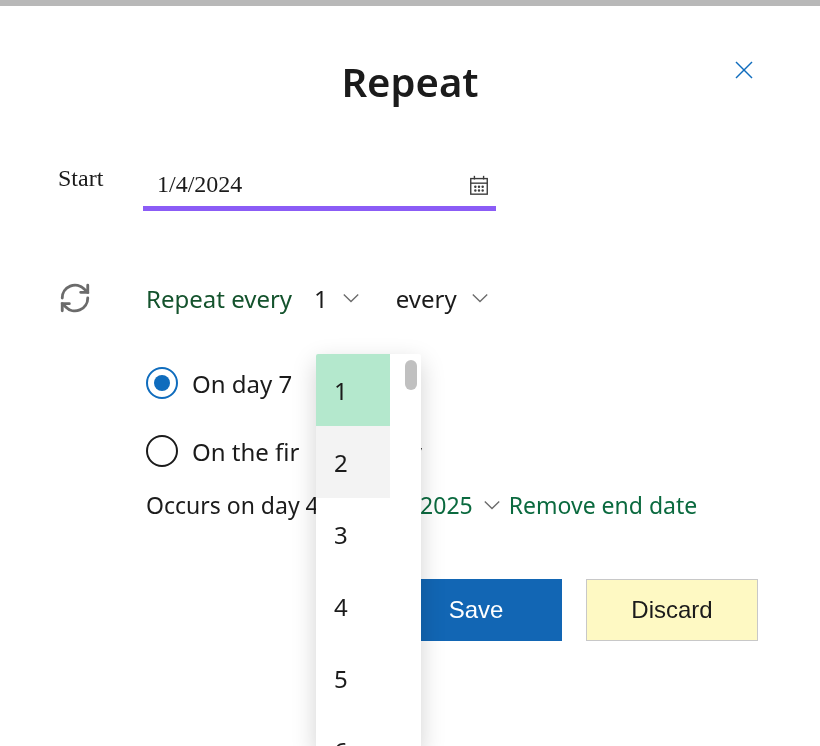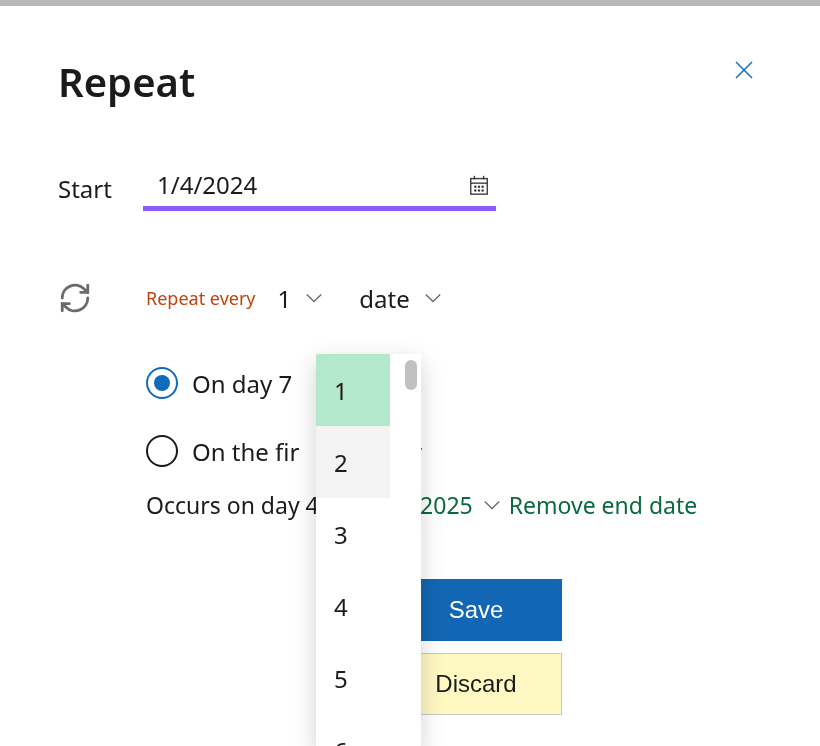--- a/index.html
+++ b/index.html
@@ -13,51 +13,51 @@
     }
     .topbar { height: 6px; background: #b8b8b8; }
     .dialog { padding: 48px 58px 0 58px; position: relative; }
     .close-btn {
       position: absolute; top: 48px; right: 58px;
       width: 36px; height: 36px; display: flex;
       align-items: center; justify-content: center;
       cursor: pointer; color: #0f6cbd;
     }
     .close-btn svg { width: 24px; height: 24px; }
-    .title { font-size: 40px; font-weight: 600; color: #1b1b1b; margin-bottom: 56px; }
-    .row { display: flex; align-items: center; margin-bottom: 22px; }
+    .title { font-size: 40px; font-weight: 600; color: #1b1b1b; margin-bottom: 56px; text-align: center; }
+    .row { display: flex; margin-bottom: 22px; font-family: Liberation Serif, serif; }
     .label-start { font-size: 24px; color: #1b1b1b; width: 85px; }
     .date-field {
       display: flex; align-items: center; justify-content: space-between;
       border-bottom: 5px solid #8b5cf6; padding: 4px 6px 6px 14px;
       width: 353px; height: 46px; gap: 30px;
     }
     .date-value { font-size: 24px; color: #1b1b1b; }
     .cal-icon { color: #3b3b3b; }
     .cal-icon svg { width: 22px; height: 22px; display:block;}
     .repeat-row { display: flex; align-items: center; margin-top: 70px; }
     .refresh-icon { width: 34px; height: 34px; color: #6b6b6b; margin-right: 54px; }
     .refresh-icon svg { width: 34px; height: 34px; display:block;}
-    .repeat-label { font-size: 18px; color: #c2410c; margin-right: 22px; }
+    .repeat-label { font-size: 24px; color: #14532d; margin-right: 22px; }
     .dd { display: inline-flex; align-items: center; cursor: pointer; }
     .dd-value { font-size: 24px; color: #1b1b1b; }
     .chev { margin-left: 14px; color: #6b6b6b; }
     .chev svg { width: 18px; height: 12px; display:block;}
     .dd.interval { margin-right: 36px; }
     .options { margin-left: 88px; margin-top: 34px; }
     .radio-row { display: flex; align-items: center; height: 68px; }
     .radio { width: 32px; height: 32px; border-radius: 50%; border: 2px solid #1b1b1b; display: flex; align-items: center; justify-content: center; margin-right: 14px; flex-shrink:0;}
     .radio.checked { border-color: #0f6cbd; }
     .radio.checked .dot { width: 16px; height: 16px; border-radius: 50%; background: #0f6cbd; }
     .radio-label { font-size: 24px; color: #1b1b1b; }
     .occurs-row { margin-left: 88px; margin-top: 4px; font-size: 23px; display: flex; align-items: center; gap: 8px;}
     .occurs-text { color: #1b1b1b; }
     .until-text { color: #0b6a3f; display:inline-flex; align-items:center;}
     .remove-text { color: #0b6a3f; cursor:pointer;}
-    .buttons { margin-left: 88px; margin-top: 58px; display: flex; gap: 12px; justify-content:flex-start; padding-left:244px;flex-direction:column;}
+    .buttons { margin-left: 88px; margin-top: 58px; display: flex; gap: 24px; justify-content:flex-start; padding-left:244px;}
     .btn { width: 172px; height: 62px; font-size: 24px; border: none; cursor: pointer; display:flex; align-items:center; justify-content:center;}
     .btn-save { background: #1266b4; color: #fff; }
     .btn-discard { background: #fef9c3; color: #1b1b1b; border: 1px solid #c8c8c8; }
     .dropdown-pop {
       position: absolute; left: 316px; top: 354px;
       width: 105px; height: 396px;
       background: #fff;
       box-shadow: 0 8px 24px rgba(0,0,0,0.18);
       border-radius: 2px;
       overflow: hidden;
@@ -120,21 +120,21 @@
     <span class="repeat-label">Repeat every</span>
     <span class="dd interval">
       <span class="dd-value">1</span>
       <span class="chev">
         <svg viewBox="0 0 20 12">
             <polyline points="2,2 10,10 18,2" fill="none" stroke="currentColor" stroke-width="1.5"></polyline>
           </svg>
       </span>
     </span>
     <span class="dd">
-      <span class="dd-value">date</span>
+      <span class="dd-value">every</span>
       <span class="chev">
         <svg viewBox="0 0 20 12">
             <polyline points="2,2 10,10 18,2" fill="none" stroke="currentColor" stroke-width="1.5"></polyline>
           </svg>
       </span>
     </span>
   </div>
 
   <div class="options">
     <div class="radio-row">

